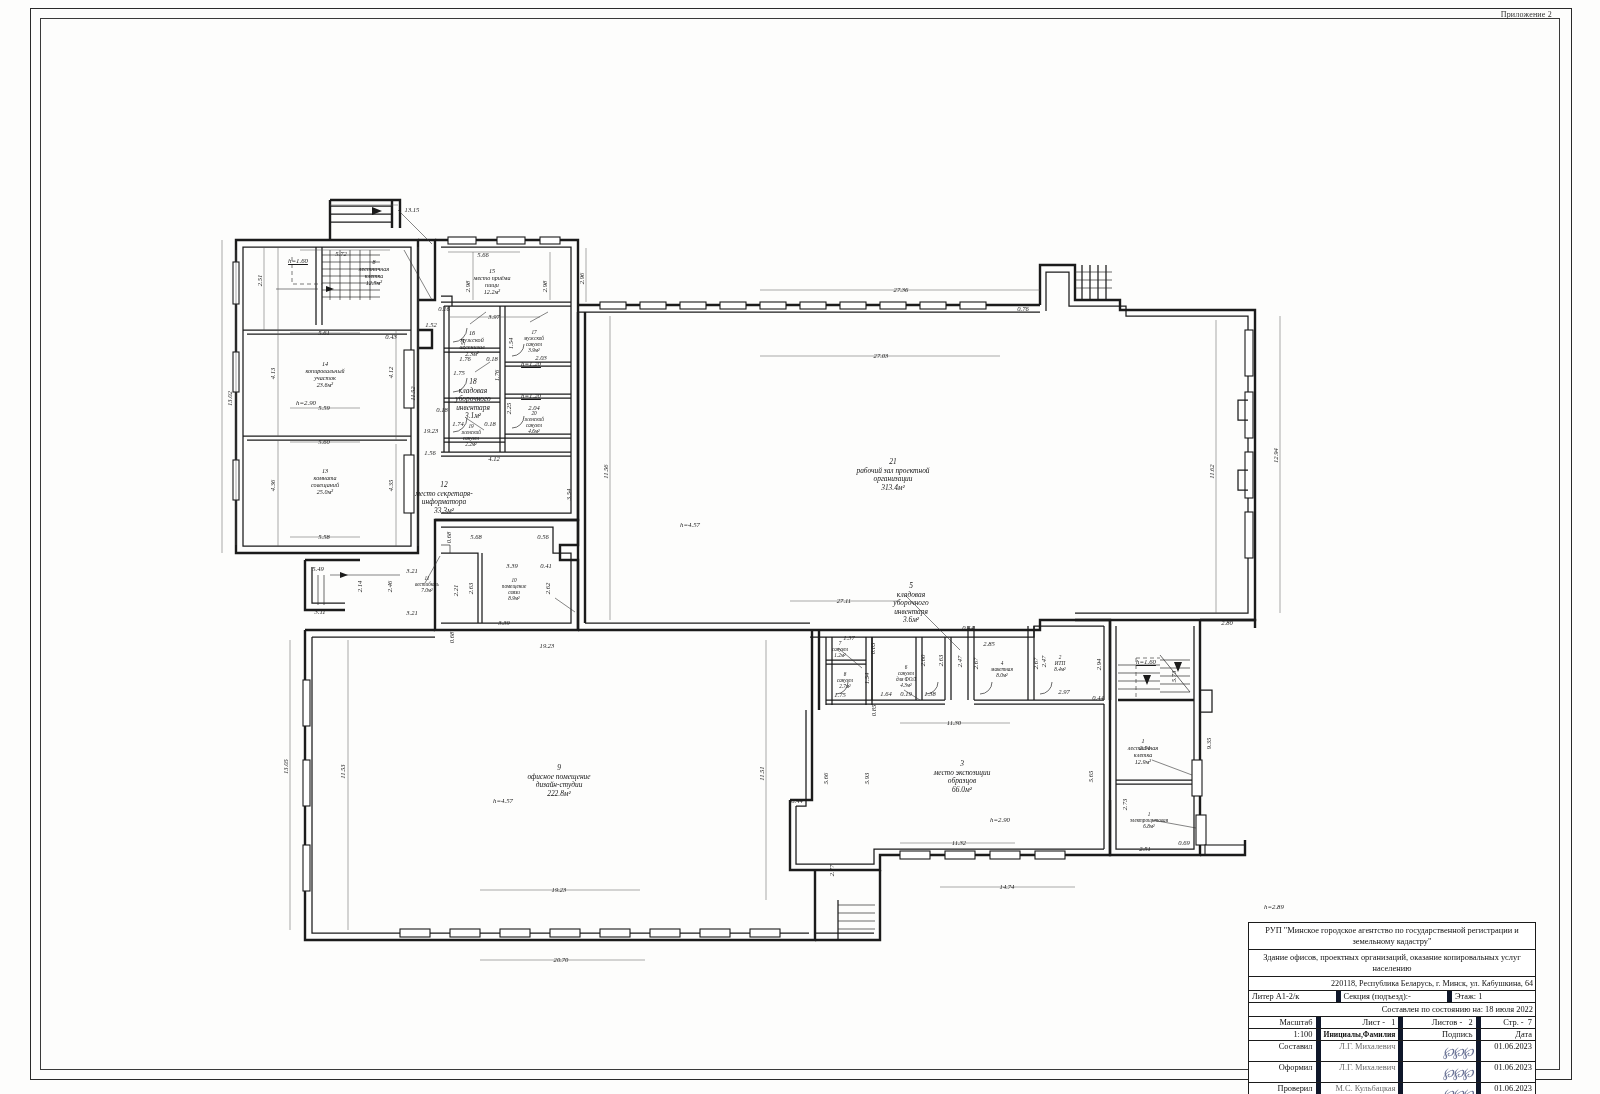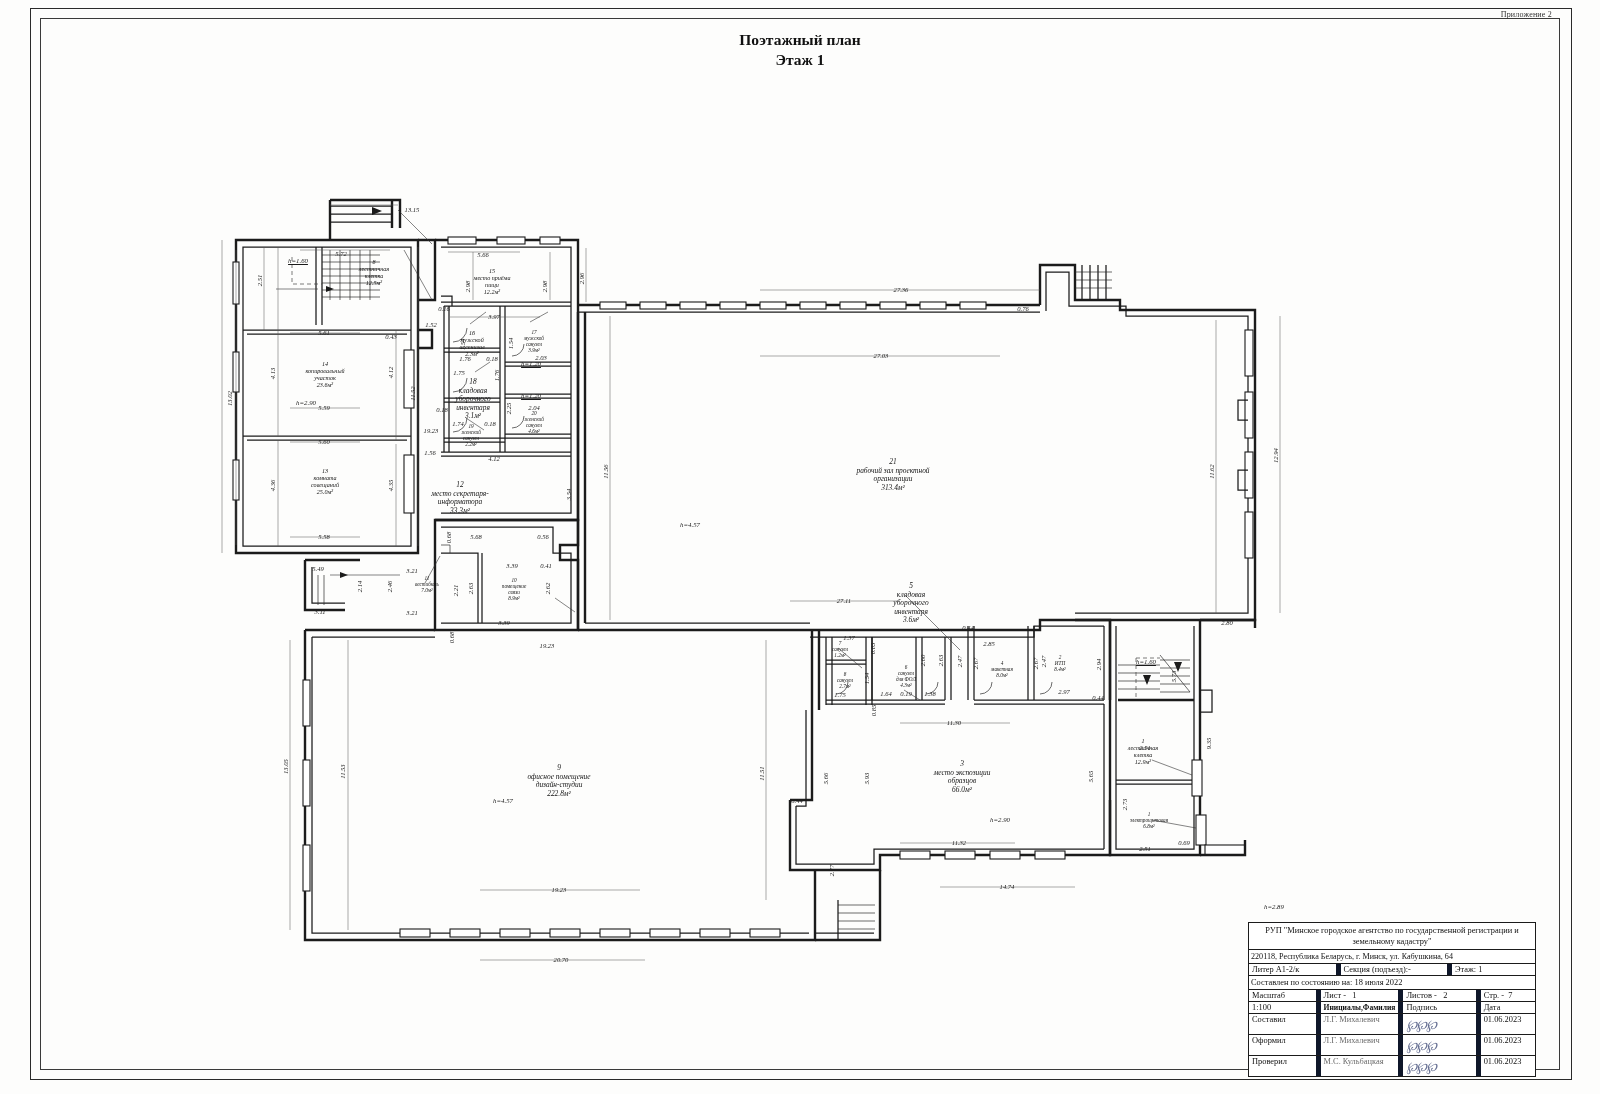--- a/index.html
+++ b/index.html
@@ -130,21 +130,21 @@
   }
   #titleblock .tb-cell:last-child { border-right: none; }
   #titleblock .full {
     width: 100%;
     text-align: center;
     white-space: normal;
     line-height: 11px;
     padding: 2px 4px;
   }
   #titleblock .lead { text-align: left; }
-  #titleblock .ctr  { text-align: left; }
+  #titleblock .ctr  { text-align: right; }
   .sig {
     font-family: "Liberation Serif", serif;
     font-style: italic;
     color: #2d3a6b;
     font-size: 13px;
     opacity: .72;
     letter-spacing: -1px;
   }
   .faint { color: #6b6b6b; }
   .hbot {
@@ -158,24 +158,20 @@
 </head>
 <body>
 
 <div id="sheet">
 
   <div class="border-outer"></div>
   <div class="border-inner"></div>
 
   <div class="appendix">Приложение 2</div>
 
-  <div class="plan-title">
-    <div>Поэтажный план</div>
-    <div class="l2">Этаж 1</div>
-  </div>
 
   <svg id="drawing" viewBox="0 0 1600 1094">
 
     <path class="wall" d="M236 240 L236 553 L418 553 L418 545 L418 240 Z"></path>
     <path class="wall-t" d="M243 247 L243 546 L411 546 L411 247 Z"></path>
 
     <path class="wall-t" d="M243 330 L411 330"></path>
     <path class="wall-t" d="M247 334 L407 334"></path>
     <path class="wall-t" d="M243 436 L411 436"></path>
     <path class="wall-t" d="M247 440 L407 440"></path>
@@ -478,21 +474,21 @@
         <span class="num">10</span>
         <span class="nm">помещение</span>
         <span class="nm">связи</span>
         <span class="ar">8.9м²</span>
       </div>
       <div class="room mini" style="left: 427px; top: 576px;">
         <span class="num">11</span>
         <span class="nm">вестибюль</span>
         <span class="ar">7.0м²</span>
       </div>
-      <div class="room" style="left: 460px; top: 481px;">
+      <div class="room" style="left: 444px; top: 481px;">
         <span class="num">12</span>
         <span class="nm">место секретаря-</span>
         <span class="nm">информатора</span>
         <span class="ar">33.3м²</span>
       </div>
       <div class="room tiny" style="left: 325px; top: 468px;">
         <span class="num">13</span>
         <span class="nm">комната</span>
         <span class="nm">совещаний</span>
         <span class="ar">25.0м²</span>
@@ -662,20 +658,23 @@
       <div class="hmark u" style="left: 1146px; top: 658px;">h=1.60</div>
     </div>
 
   <div class="hbot">h=2.89</div>
 
   <div id="titleblock">
     <div class="tb-row">
       <div class="tb-cell full">РУП "Минское городское агентство по государственной регистрации и земельному кадастру"</div>
     </div>
     <div class="tb-row">
+      <div class="tb-cell full">Здание офисов, проектных организаций, оказание копировальных услуг населению</div>
+    </div>
+    <div class="tb-row">
       <div class="tb-cell full ctr" style="font-size:8.1px;padding:1px 2px;white-space:nowrap;">220118, Республика Беларусь, г. Минск, ул. Кабушкина, 64</div>
     </div>
     <div class="tb-row">
       <div class="tb-cell lead" style="width:32%">Литер А1-2/к</div>
       <div class="tb-cell lead" style="width:39%">Секция (подъезд):-</div>
       <div class="tb-cell lead" style="width:29%">Этаж: 1</div>
     </div>
     <div class="tb-row">
       <div class="tb-cell full ctr" style="padding:1px 2px;">Составлен по состоянию на: 18 июля 2022</div>
     </div>

